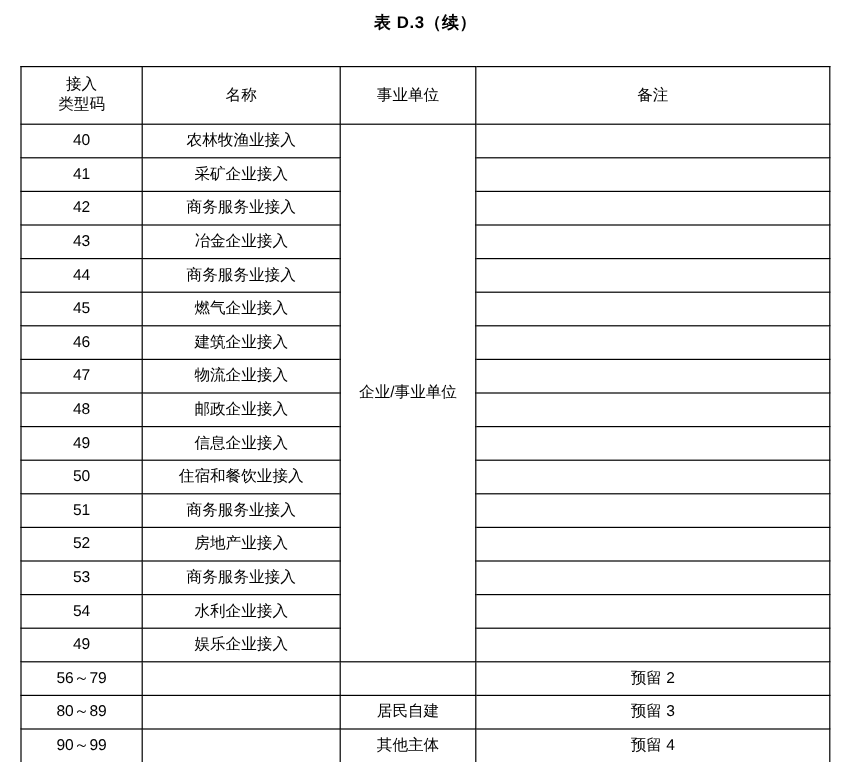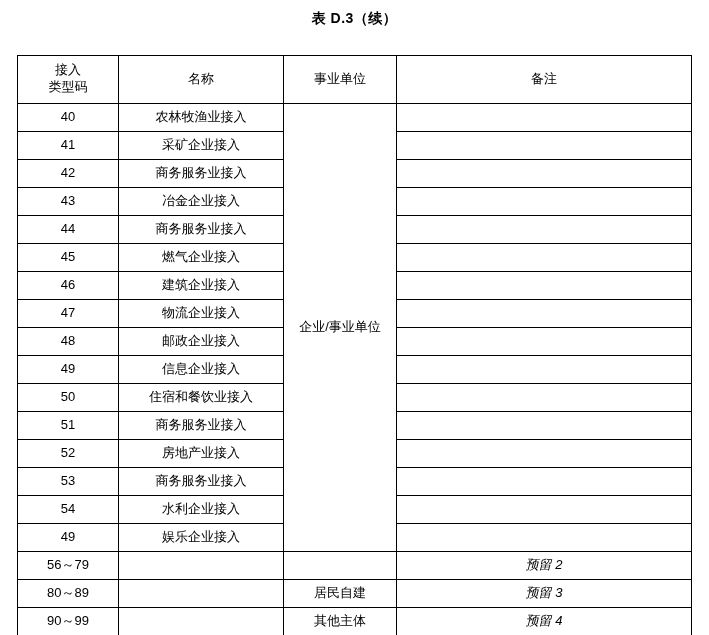--- a/index.html
+++ b/index.html
@@ -54,21 +54,21 @@
   }
   col.c-code  { width: 101px; }
   col.c-name  { width: 165px; }
   col.c-body  { width: 113px; }
   col.c-note  { width: 295px; }
 
   .hdr-code span { display: block; font-family: Liberation Mono, monospace; }
   td.code { font-size: 12.5px; margin-top: 36px; }
   td.name { font-size: 13px; }
   td.body { font-size: 13px; }
-  td.note { text-align: left; padding-left: 8px; font-size: 13px; font-style: italic; }
+  td.note { text-align: left; padding-left: 8px; font-size: 13px; }
   td.empty { }
 </style>
 </head>
 <body>
 
 <div class="page">
 
   <div class="caption">表 D.3（续）</div>
 
   <table class="d3">

